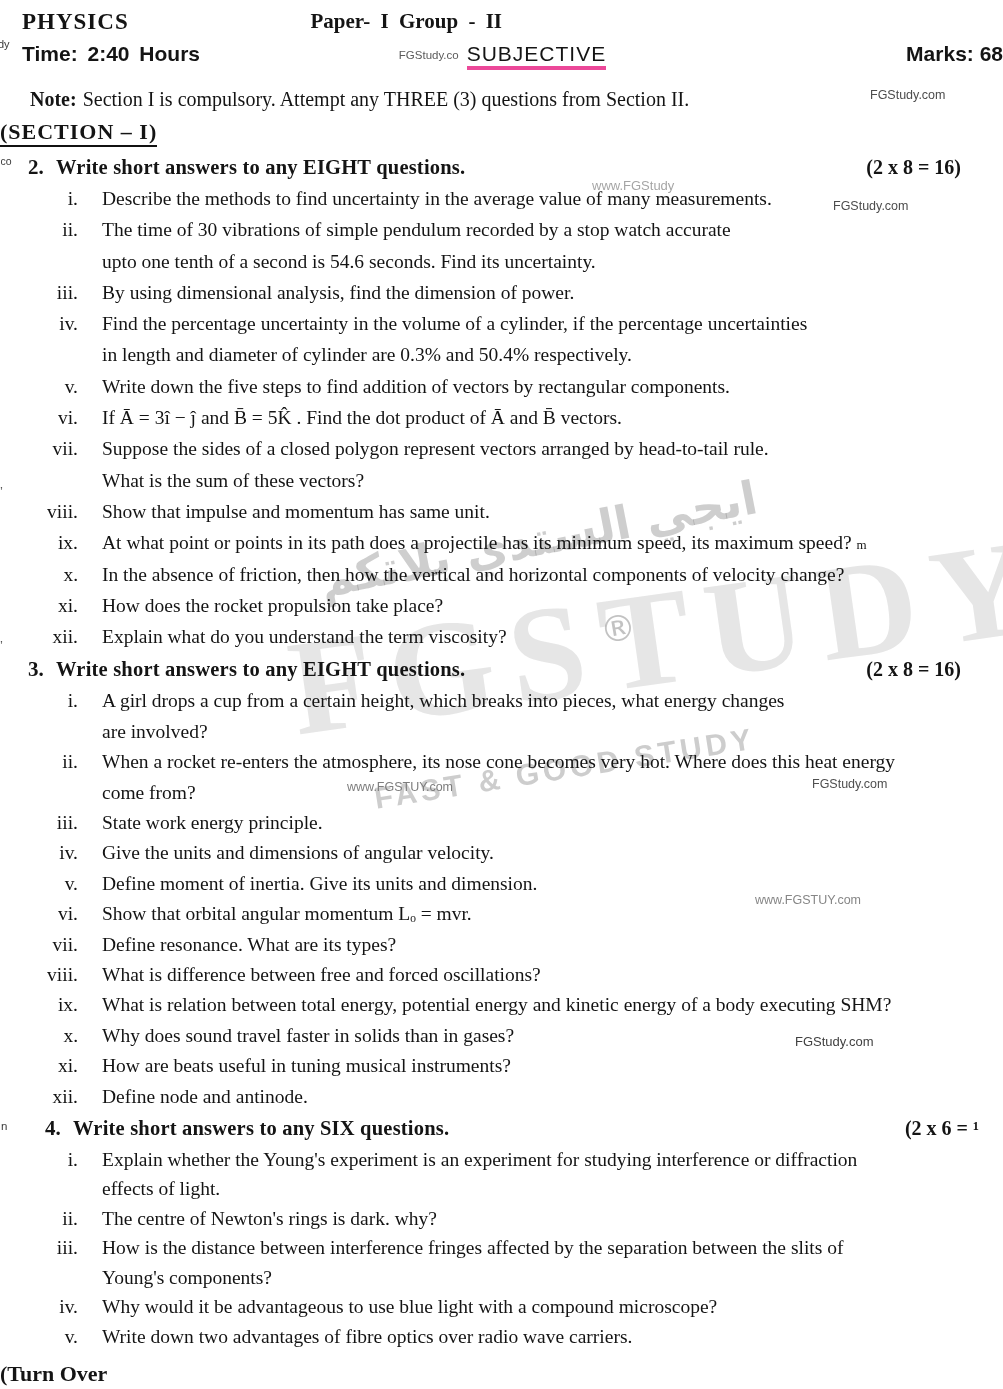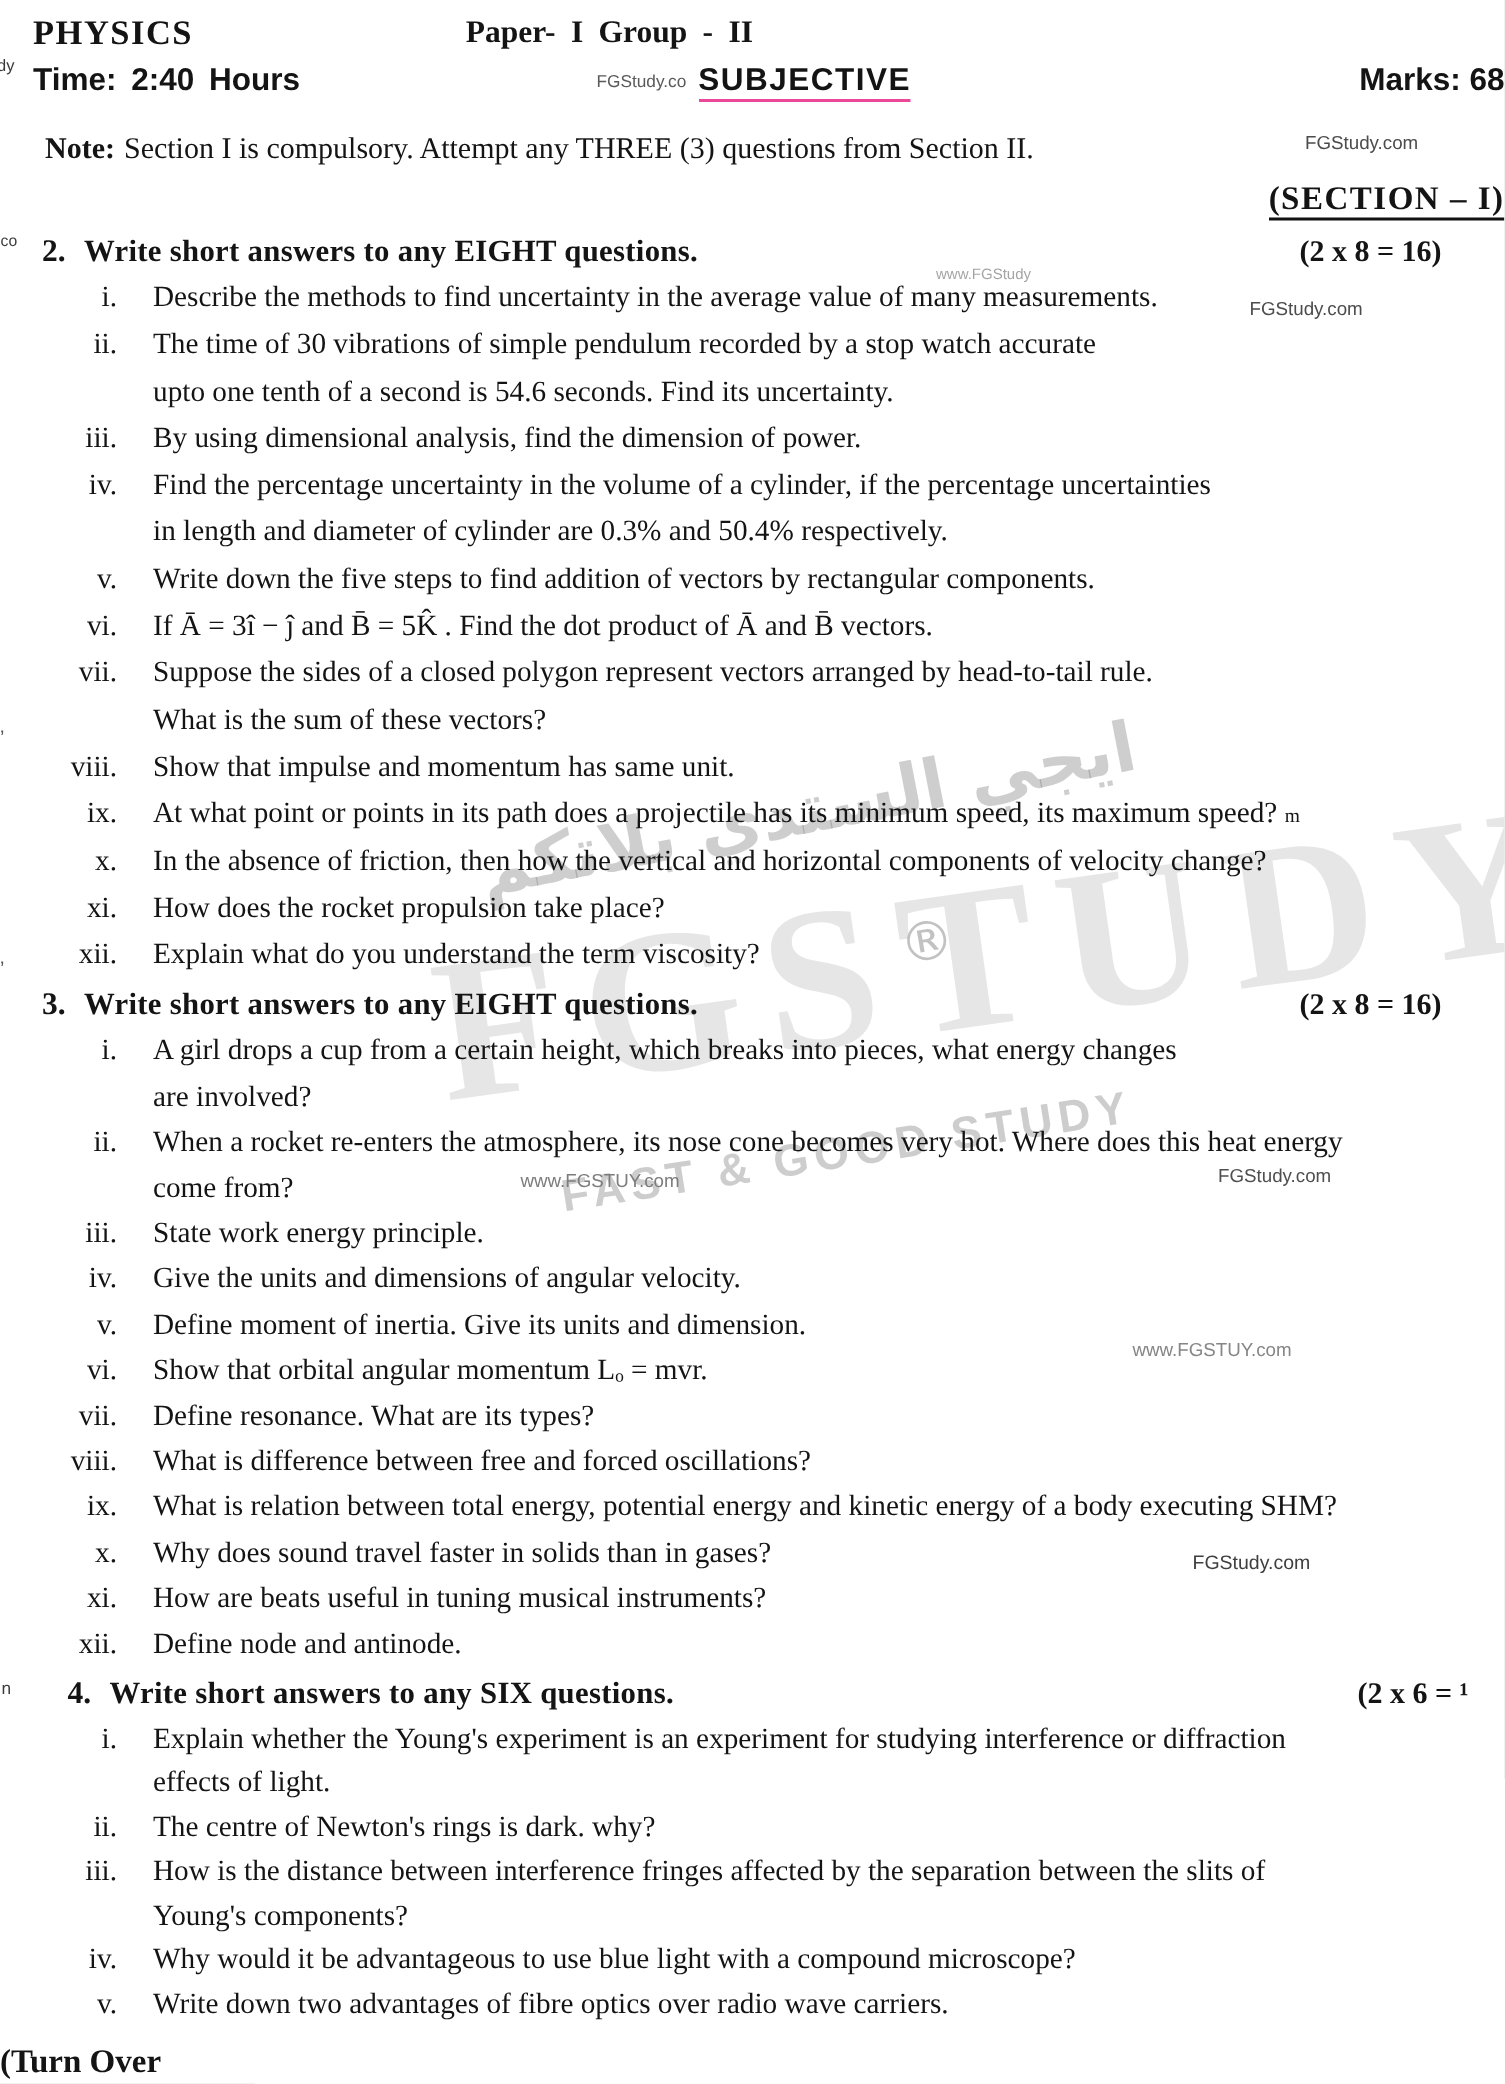--- a/index.html
+++ b/index.html
@@ -33,21 +33,21 @@
   .wm-tagline{
     left:372px;top:782px;
     font-family:"Liberation Sans", sans-serif;
     font-size:30px;font-weight:bold;letter-spacing:4px;
     color:rgba(135,135,135,0.42);
     transform:rotate(-9deg);transform-origin:left top;
   }
   .wm-small{font-family:"Liberation Sans", sans-serif;font-size:12.5px;color:#4c4c4c;}
   .wm-top-right{left:870px;top:88px;}
   .wm-q2i{left:833px;top:199px;}
-  .wm-q2i-faint{left:624px;top:178px;font-size:10px;color:rgba(90,90,90,0.55);filter:blur(0.4px);}
+  .wm-q2i-faint{left:592px;top:178px;font-size:13px;color:rgba(90,90,90,0.55);filter:blur(0.4px);}
   .wm-q3ii-left{left:347px;top:780px;color:#7d7d7d;}
   .wm-q3ii-right{left:812px;top:777px;color:#4f4f4f;}
   .wm-q3vi{left:755px;top:893px;color:#868686;}
   .wm-q3x{left:795px;top:1034px;color:#3f3f3f;font-size:13px;}
   .edge-art{position:absolute;z-index:2;font-family:"Liberation Sans", sans-serif;color:#3a3a3a;}
   .edge-dy{left:-2px;top:38px;font-size:11px;}
   .edge-co{left:-7px;top:155px;font-size:10.5px;}
   .edge-n{left:1px;top:1120px;font-size:11.5px;}
   .edge-t1{left:0;top:484px;font-size:13px;color:#555;}
   .edge-t2{left:0;top:638px;font-size:13px;color:#555;}
@@ -57,26 +57,26 @@
   .hrow1{padding-top:9px;}
   .h-left{width:230px;}
   .h-center{flex:1;text-align:center;}
   .h-right{width:250px;text-align:right;}
   .t-physics{font-size:23px;font-weight:bold;letter-spacing:1px;}
   .t-center{font-family:"Liberation Sans", sans-serif;font-size:23px;font-weight:bold;letter-spacing:-0.3px;}
   .t-papergroup{font-size:21px;font-weight:bold;word-spacing:5px;}
   .hrow2{margin-top:7px;}
   .t-time{font-family:"Liberation Sans", sans-serif;font-size:21px;font-weight:bold;word-spacing:4px;}
   .t-fgco{font-family:"Liberation Sans", sans-serif;font-size:11.5px;color:#5a5a5a;font-weight:normal;margin-right:4px;vertical-align:2px;}
-  .t-subjective{font-family:"Liberation Sans", sans-serif;font-size:21px;font-weight:bold;letter-spacing:1px;
-    border-bottom:2px solid #ec4899;padding-bottom:1px;}
+  .t-subjective{font-family:"Liberation Sans", sans-serif;font-size:21px;font-weight:normal;letter-spacing:1px;
+    border-bottom:4px solid #ec4899;padding-bottom:1px;}
   .t-marks{font-family:"Liberation Sans", sans-serif;font-size:21px;font-weight:bold;}
   .note-row{margin:22px 0 0 30px;font-size:20px;}
   .note-label{font-weight:bold;margin-right:6px;}
-  .section-row{text-align:right;margin-top:8px;}
+  .section-row{text-align:left;margin-top:8px;}
   .t-section{font-size:22px;font-weight:bold;letter-spacing:1px;border-bottom:2.5px solid #111;padding-bottom:1px;}
   
   #questions{margin-top:10px;}
   .q-heading{display:flex;align-items:baseline;min-height:33px;padding:0 0 0 28px;}
   .q4 .q-heading{padding-left:45px;}
   .q-num{font-size:21px;font-weight:bold;width:28px;}
   .q-title{font-size:20.5px;font-weight:bold;letter-spacing:0.2px;}
   .q-marks{margin-left:auto;font-size:20px;font-weight:bold;margin-right:42px;white-space:nowrap;}
   .q4 .q-marks{margin-right:24px;}
   .q-line{display:flex;align-items:baseline;}

